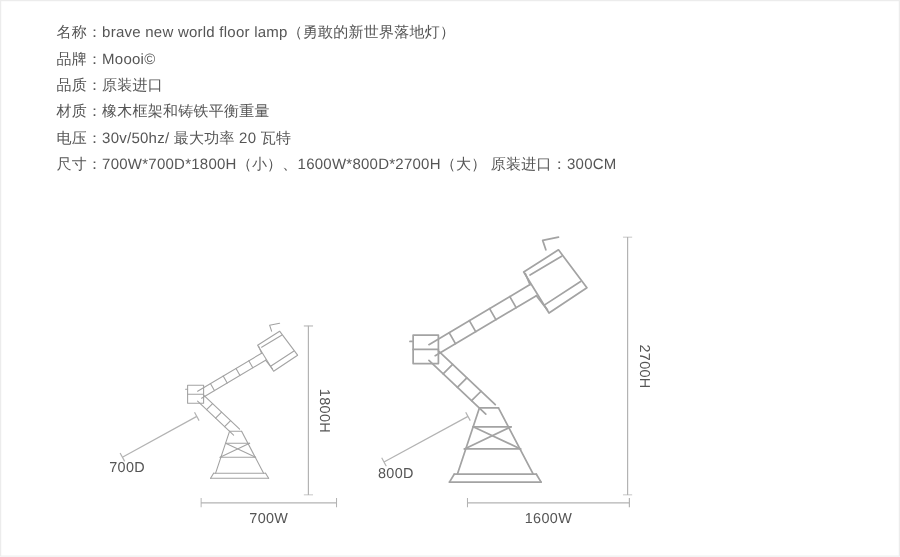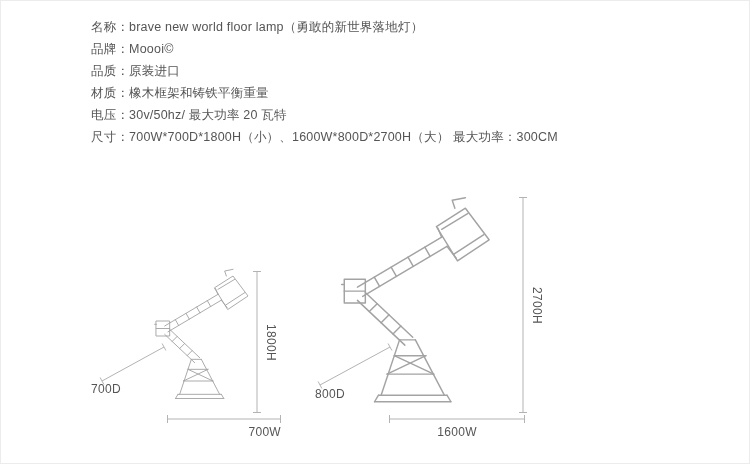--- a/index.html
+++ b/index.html
@@ -12,36 +12,35 @@
     font-family:"Liberation Sans","DejaVu Sans",sans-serif;
     overflow:hidden;
   }
   .specs { position:absolute; left:46px; top:15px; }
   .spec-line {
     font-size:12.5px;
     line-height:22px;
     color:#555555;
     letter-spacing:0.2px;
     white-space:nowrap;
-    margin-left:44px;
   }
   .lamp-svg { position:absolute; }
   .lamp-small { left:152px; top:262px; width:100px; height:146px; }
   .lamp-large { left:338px; top:194px; width:158px; height:216px; }
   .dim-svg { position:absolute; }
   .dim-label {
     position:absolute;
     font-size:12px;
     color:#555555;
     letter-spacing:0.3px;
     text-align:right;
   }
   .wlabel { text-align:center; }
   .vlabel { writing-mode:vertical-rl; text-orientation:mixed; text-align:center; }
-  .w-small  { left:166px; top:424px; width:114px;text-align:right; }
+  .w-small  { left:166px; top:424px; width:114px; }
   .w-large  { left:388px; top:424px; width:136px;text-align:center; }
   .h-small  { left:263px; top:270px; height:142px; }
   .h-large  { left:529px; top:196px; height:216px; }
   .d-small-label { left:90px;  top:381px; }
   .d-large-label { left:314px; top:386px; }
   .wdim-small { left:166px; top:414px; }
   .wdim-large { left:388px; top:414px; }
   .hdim-small { left:252px; top:270px; }
   .hdim-large { left:518px; top:196px; }
   .ddim-small { left:98px;  top:342px; }
@@ -95,21 +94,21 @@
       </g>
     </defs>
   </svg>
 
   <div class="specs">
     <div class="spec-line">名称：brave new world floor lamp（勇敢的新世界落地灯）</div>
     <div class="spec-line">品牌：Moooi©</div>
     <div class="spec-line">品质：原装进口</div>
     <div class="spec-line">材质：橡木框架和铸铁平衡重量</div>
     <div class="spec-line">电压：30v/50hz/ 最大功率 20 瓦特</div>
-    <div class="spec-line">尺寸：700W*700D*1800H（小）、1600W*800D*2700H（大） 最大功率：300CM</div>
+    <div class="spec-line">尺寸：700W*700D*1800H（小）、1600W*800D*2700H（大） 原装进口：300CM</div>
   </div>
 
   <svg class="lamp-svg lamp-small" viewBox="0 0 120 160" preserveAspectRatio="xMidYMid meet">
     <use href="#lamp-art"></use>
   </svg>
 
   <svg class="lamp-svg lamp-large" viewBox="0 0 120 160" preserveAspectRatio="xMidYMid meet">
     <use href="#lamp-art"></use>
   </svg>
 

